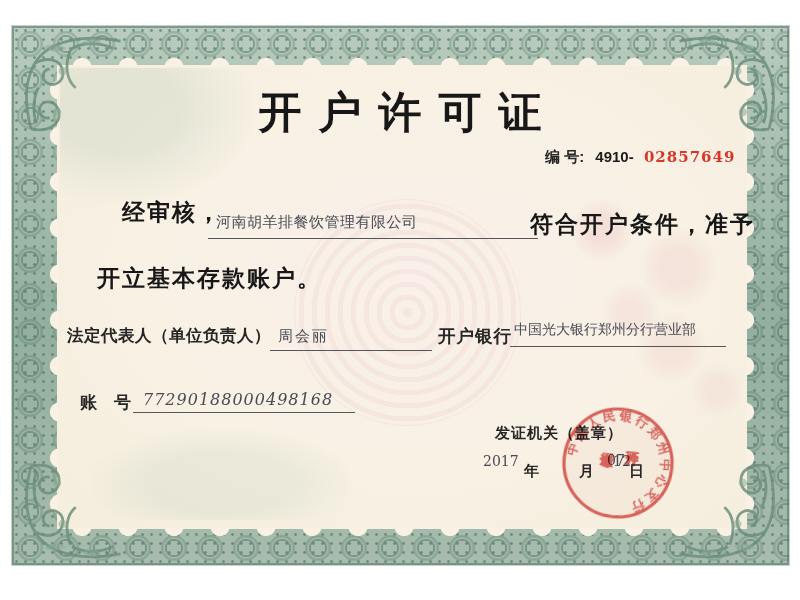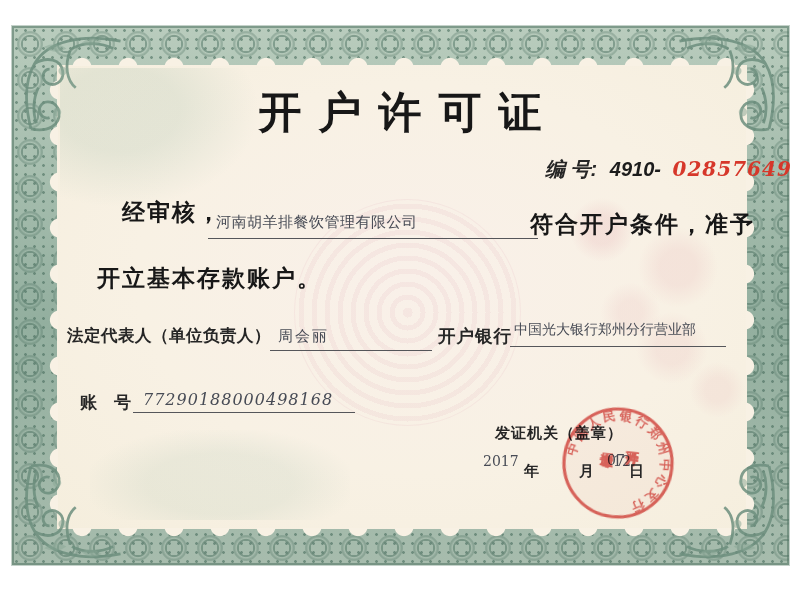--- a/index.html
+++ b/index.html
@@ -152,21 +152,21 @@
 
   <div class="wm wm-rosette"></div>
   <div class="wm wm-scroll1"></div>
   <div class="wm wm-scroll2"></div>
   <div class="wm wm-green-tl"></div>
   <div class="wm wm-green-b"></div>
 
   <div class="t title">开户许可证</div>
 
 
-  <div class="t" style="left:545px;top:156px;font-size:20px;font-style:italic;">
+  <div class="t" style="left:545px;top:148px;font-size:15px;">
     <span class="lab">编 号:</span>
     <span style="margin-left:7px;font-weight:600;">4910-</span>
     <span class="serif-val red" style="margin-left:6px;font-weight:700;letter-spacing:1px;">02857649</span>
   </div>
 
   <div class="t big" style="left:122px;top:197px;">经审核，</div>
   <div class="t u" style="left:208px;top:213px;width:330px;height:25px;">
     <span class="serif-val" style="font-size:15px;padding-left:8px;letter-spacing:.5px;text-align:right;">河南胡羊排餐饮管理有限公司</span>
   </div>
   <div class="t big" style="left:530px;top:209px;">符合开户条件，准予</div>

